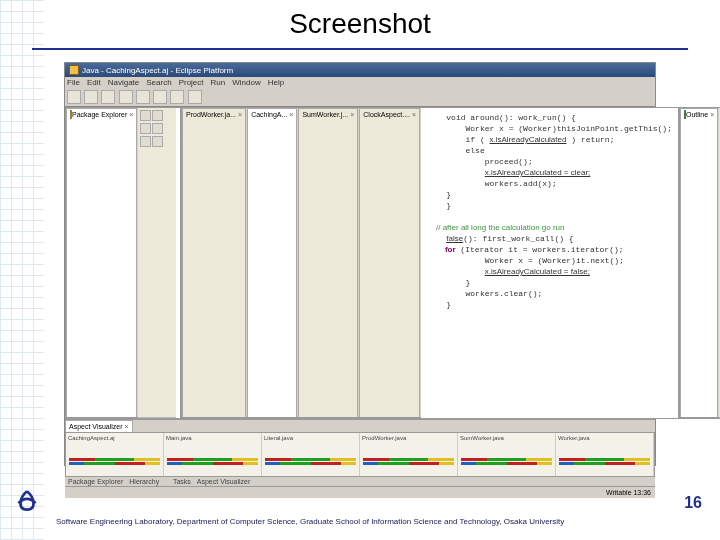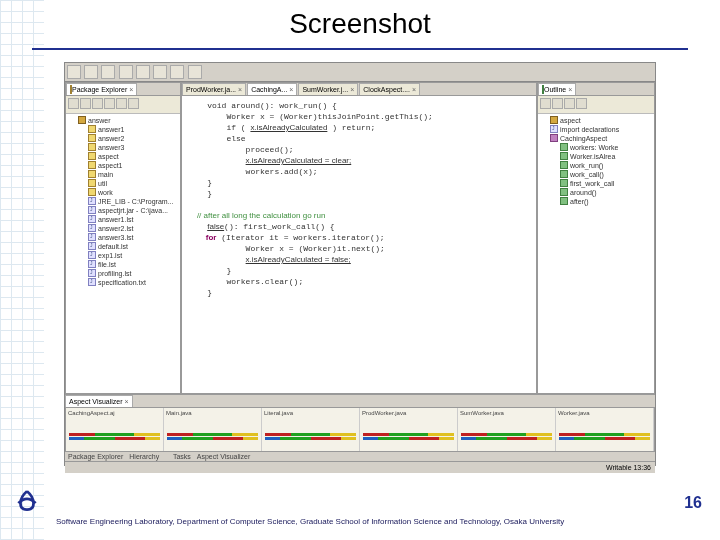--- a/index.html
+++ b/index.html
@@ -9,21 +9,21 @@
   background-size:11px 11px; }
 .title { position:absolute; top:8px; left:0; width:100%; text-align:center; font:28px Arial; color:#000; }
 .underline { position:absolute; top:48px; left:32px; width:656px; height:2px; background:#203090; }
 .ide { position:absolute; top:62px; left:64px; width:592px; height:404px; background:#d4d0c8; border:1px solid #888; font-size:8px; }
 .tbar { background:linear-gradient(#4a6a9a,#2a4a7a); color:#fff; padding:2px 4px; font-size:8px; display:flex; align-items:center; gap:3px; }
 .tbar .ico { width:10px; height:10px; background:#f0c040; border:1px solid #806020; }
 .menubar { background:#d4d0c8; padding:1px 2px; font-size:8px; color:#333; display:flex; gap:7px; }
 .toolbar { background:#d4d0c8; padding:2px; border-bottom:1px solid #888; }
 .tbtn { display:inline-block; width:14px; height:14px; background:#e8e4d8; border:1px solid #aaa; margin-right:1px; vertical-align:middle; }
 .workspace { display:flex; height:312px; }
-.pane { background:#ece9d8; border:1px solid #999; display:flex; flex-direction:column; }
+.pane { background:#ece9d8; border:1px solid #999; display:flex; flex-direction:row; }
 .pane.left { width:116px; }
 .pane.center { flex:1; }
 .pane.right { width:118px; }
 .tabs { display:flex; background:#d4d0c8; border-bottom:1px solid #999; font-size:7px; }
 .tab { padding:2px 3px; background:#ece9d8; border:1px solid #aaa; border-bottom:none; margin-right:1px; white-space:nowrap; overflow:hidden; cursor:pointer; }
 .tab.active { background:#fff; }
 .tab .x { margin-left:2px; color:#666; font-size:7px; }
 .ptool { background:#ece9d8; padding:2px; border-bottom:1px solid #bbb; }
 .pbtn { display:inline-block; width:11px; height:11px; background:#e0ddd0; border:1px solid #aaa; margin-right:1px; }
 .tree { flex:1; background:#fff; overflow:hidden; padding:2px; font-size:7px; color:#333; }
@@ -56,20 +56,34 @@
 .logo svg { width:100%; height:100%; }
 </style>
 </head>
 <body>
 
 <div class="grid"></div>
 <div class="title">Screenshot</div>
 <div class="underline"></div>
 
 <div class="ide">
+  <div class="tbar">
+    <span class="ico"></span>
+    <span>Java - CachingAspect.aj - Eclipse Platform</span>
+  </div>
+  <div class="menubar" id="menubar">
+      <span>File</span>
+      <span>Edit</span>
+      <span>Navigate</span>
+      <span>Search</span>
+      <span>Project</span>
+      <span>Run</span>
+      <span>Window</span>
+      <span>Help</span>
+    </div>
   <div class="toolbar">
     <span class="tbtn"></span>
     <span class="tbtn"></span>
     <span class="tbtn"></span>
     <span class="tbtn"></span>
     <span class="tbtn"></span>
     <span class="tbtn"></span>
     <span class="tbtn"></span>
     <span class="tbtn"></span>
   </div>

